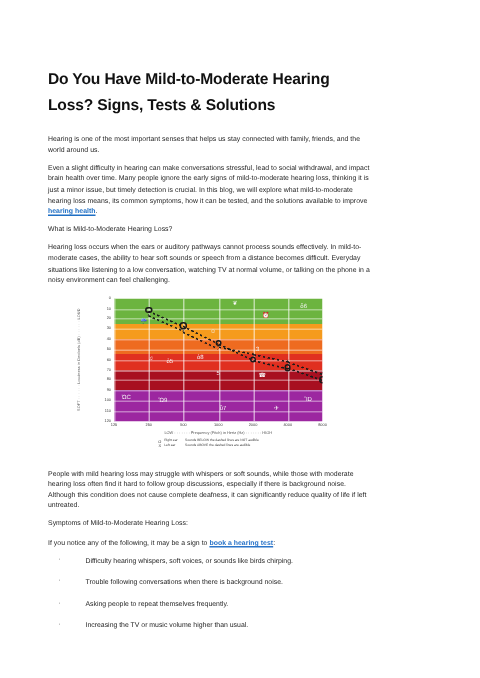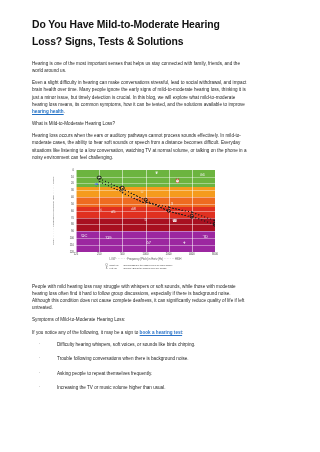--- a/index.html
+++ b/index.html
@@ -15,21 +15,21 @@
     overflow: hidden;
     position: relative;
   }
   .page {
     position: absolute;
     left: 0; top: 0;
     width: 276px;
     height: 452px;
     background: #fff;
     box-sizing: border-box;
-    padding: 16px 28px 0 32px;
+    padding: 45px 28px 0 32px;
   }
   .doc-title {
     font-size: 10.4px;
     font-weight: bold;
     line-height: 17px;
     letter-spacing: -0.1px;
     color: #111;
     margin: 0 0 10px 0;
   }
   p.body {

